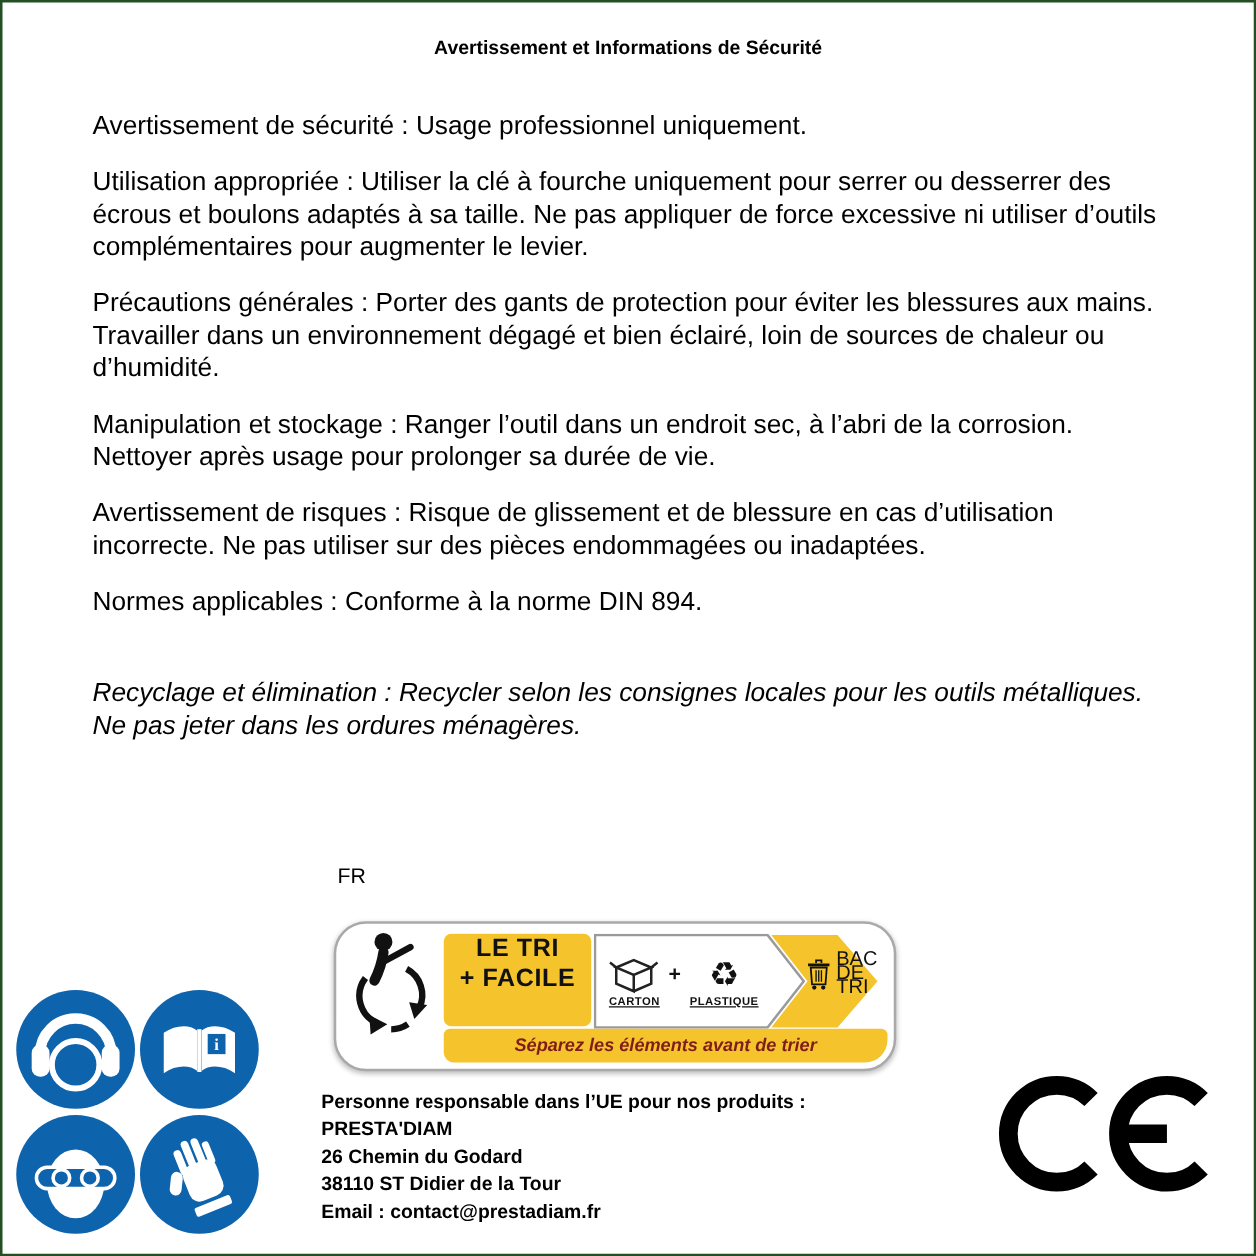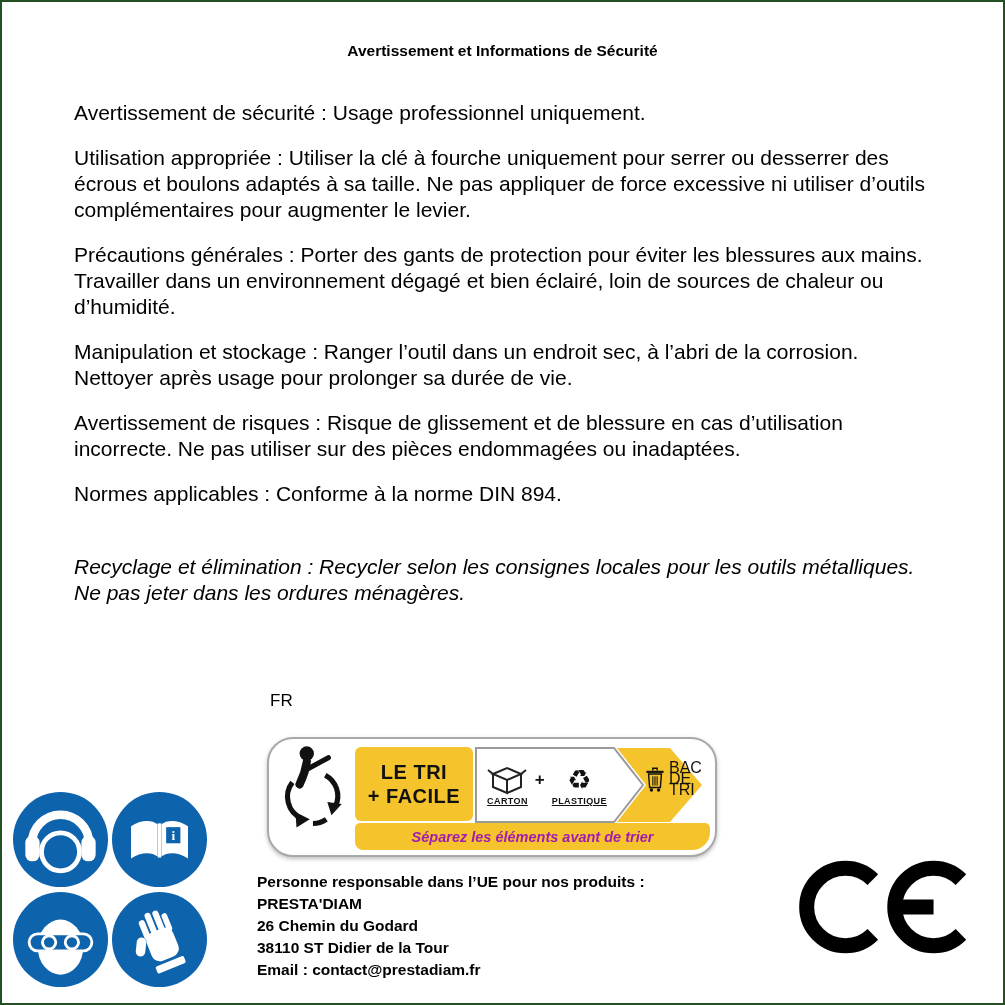--- a/index.html
+++ b/index.html
@@ -2,21 +2,21 @@
 <html><head>
 <meta charset="utf-8">
 <style>
   html,body{margin:0;padding:0;background:#fff;}
   .page{
     position:relative;width:1005px;height:1005px;box-sizing:border-box;
     border:2px solid #234f23;background:#fff;overflow:hidden;
     font-family:"Liberation Sans", sans-serif;color:#000;
   }
   .title{
-    text-align:center;padding-top:40px;font-weight:bold;font-size:15.5px;
+    text-align:center;padding-top:28px;font-weight:bold;font-size:15.5px;
   }
   .content{
     margin:40px 68px 0 72px;font-size:21px;line-height:26px;
   }
   .content p{margin:0 0 19px 0;}
   .content p.extra-gap{margin-top:47px;font-style:italic;}
 
   
   .icons-grid{
     position:absolute;left:11px;top:790px;
@@ -29,42 +29,42 @@
   
   .fr-label{position:absolute;left:268px;top:689px;font-weight:normal;font-size:17px;}
   .tri-label{
     position:absolute;left:265px;top:735px;width:450px;height:120px;box-sizing:border-box;
     background:#fff;border:2px solid #a9a9a9;border-radius:26px;
     box-shadow:0 2px 4px rgba(0,0,0,.25);
   }
   .triman{position:absolute;left:10px;top:5px;width:72px;height:88px;}
   .tri-yellow-box{
     position:absolute;left:86px;top:8px;width:118px;height:74px;border-radius:6px;
-    background:#F5C42C;display:flex;flex-direction:column;align-items:center;justify-content:center;
+    background:#F5C42C;display:flex;flex-direction:column;align-items:center;justify-content:flex-start;
     font-weight:bold;font-size:20px;line-height:24px;color:#111;letter-spacing:.5px;
   }
   .arrow-zone{position:absolute;left:206px;top:8px;width:170px;height:76px;}
   .arrow-zone > svg.outline{position:absolute;left:0;top:0;}
   .arrow-content{
     position:absolute;left:4px;top:3px;width:136px;height:70px;
     display:flex;align-items:center;justify-content:center;gap:7px;
   }
   .pack-col{display:flex;flex-direction:column;align-items:center;gap:1px;}
   .pack-label{font-size:9px;font-weight:bold;letter-spacing:.4px;color:#111;text-decoration:underline;}
   .pack-plus{font-size:17px;font-weight:bold;color:#111;margin-top:-10px;}
   .recycle-glyph{font-size:27px;line-height:30px;color:#111;}
   .bac-zone{position:absolute;left:348px;top:8px;width:86px;height:76px;}
   .bac-content{
     position:absolute;left:28px;top:15px;display:flex;align-items:center;gap:4px;
   }
   .bac-text{font-size:16px;font-weight:normal;line-height:11px;color:#111;}
   .tri-strip{
     position:absolute;left:86px;right:5px;bottom:5px;height:27px;background:#F5C42C;
     border-radius:5px 5px 18px 8px;display:flex;align-items:center;justify-content:center;
-    font-style:italic;font-weight:bold;font-size:14.5px;color:#a21caf;
+    font-style:italic;font-weight:bold;font-size:14.5px;color:#7f1d1d;
   }
 
   
   .responsible{
     position:absolute;left:255px;top:869px;width:490px;text-align:left;
     font-weight:bold;font-size:15.5px;line-height:22px;
   }
 
   
   .ce-mark{position:absolute;left:795px;top:850px;width:185px;height:110px;}

